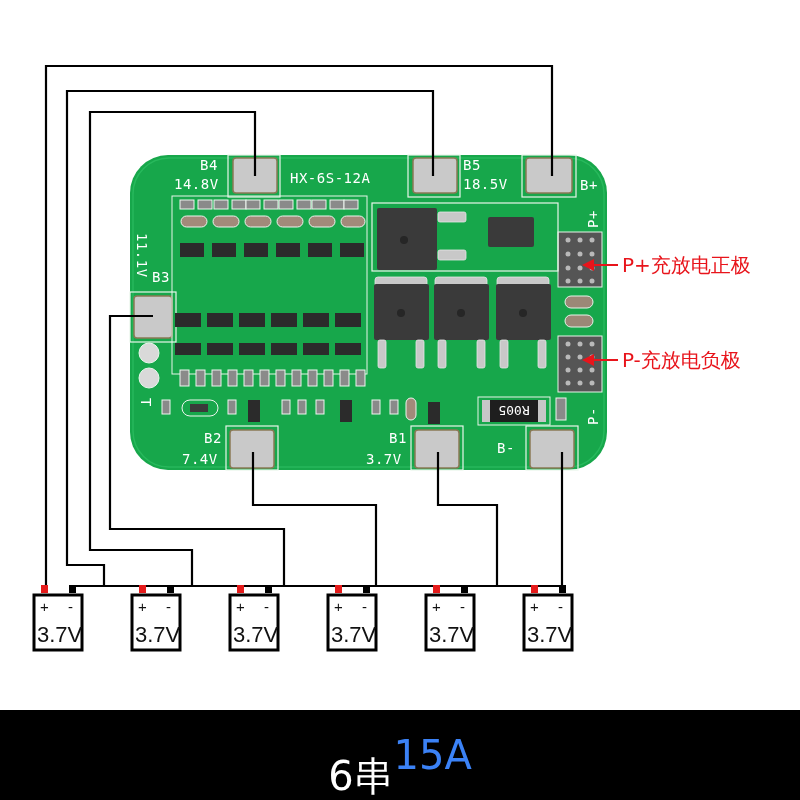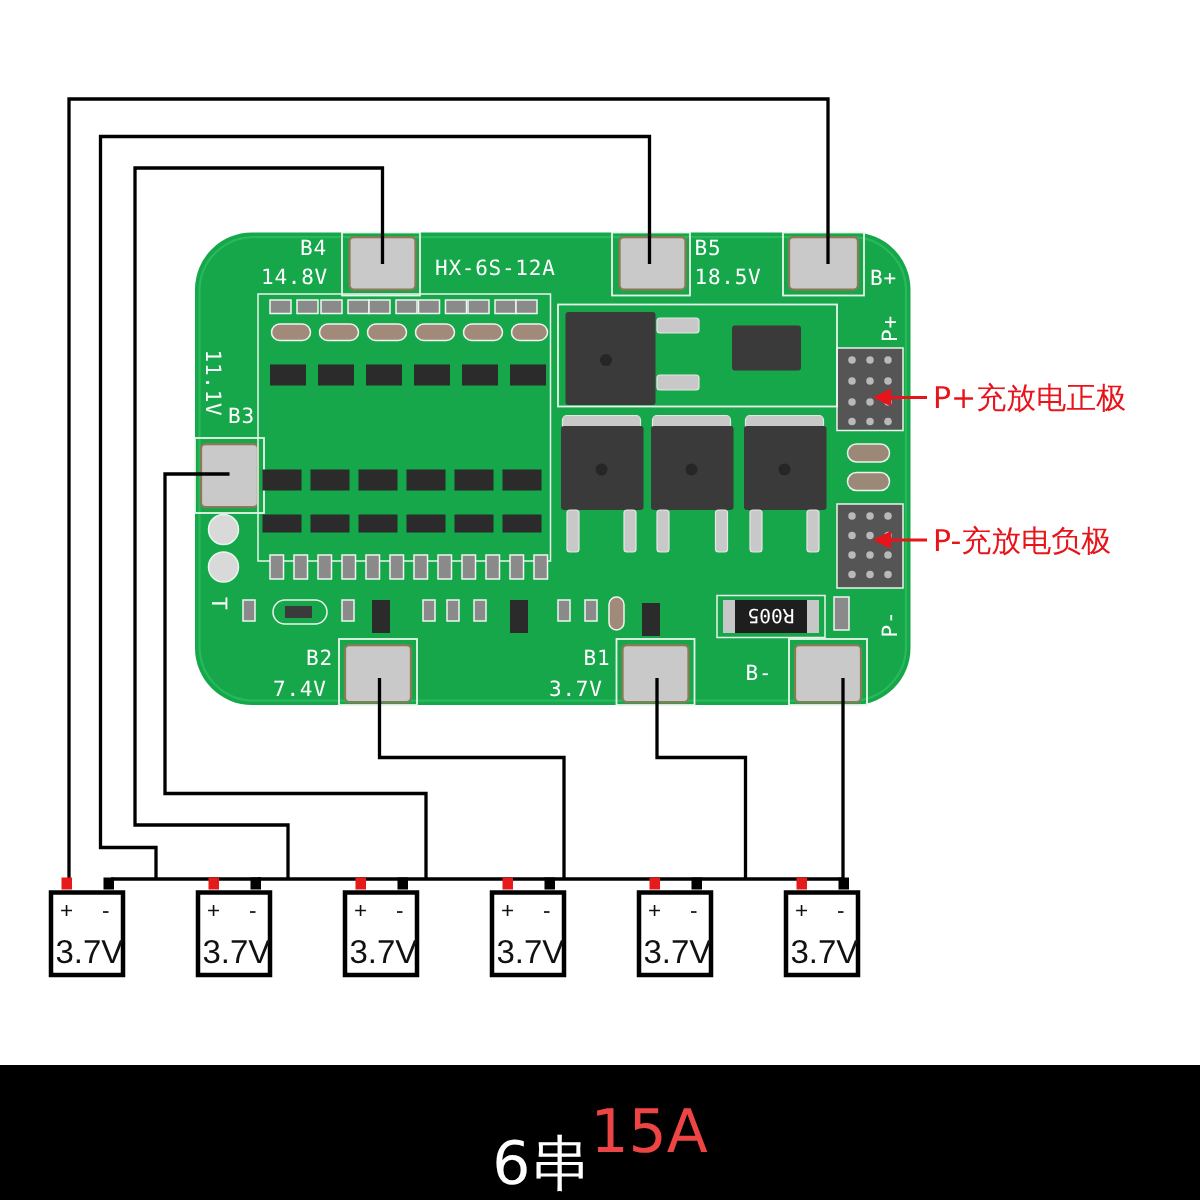--- a/index.html
+++ b/index.html
@@ -15,21 +15,21 @@
   .leg { fill: #c8c8c8; stroke: #e6e6e6; stroke-width: 0.8; }
   .smd { fill: #8a8a8a; stroke: #eef6ef; stroke-width: 1; }
   .smd-body { fill: #3a3a3a; }
   .batt { fill: #fff; stroke: #000; stroke-width: 3; }
   .batt-label { font-family: "Liberation Sans", sans-serif; font-size: 22px; fill: #111; }
   .batt-sign { font-family: "Liberation Sans", sans-serif; font-size: 15px; fill: #111; }
   .annot { font-family: "DejaVu Sans", sans-serif; font-size: 20px; fill: #e8141b; }
   #footer { position: absolute; left: 0; top: 710px; width: 800px; height: 90px; background: #000; display: flex; align-items: center; justify-content: center; }
   #footer span { font-family: "DejaVu Sans", sans-serif; font-size: 40px; line-height: 1; }
   .f-white { color: #ffffff; margin-top: 42px; }
-  .f-yellow { color: #ef4444; }
+  .f-yellow { color: #3b82f6; }
 </style>
 </head>
 <body>
 
 <div id="stage">
 <svg width="800" height="710" viewBox="0 0 800 710" xmlns="http://www.w3.org/2000/svg">
 
   <g>
     <rect x="130" y="155" width="477" height="315" rx="38" ry="38" fill="#17a74b"></rect>
     <rect x="133" y="158" width="471" height="309" rx="36" ry="36" fill="none" stroke="#32c567" stroke-width="1.5" opacity="0.6"></rect>

